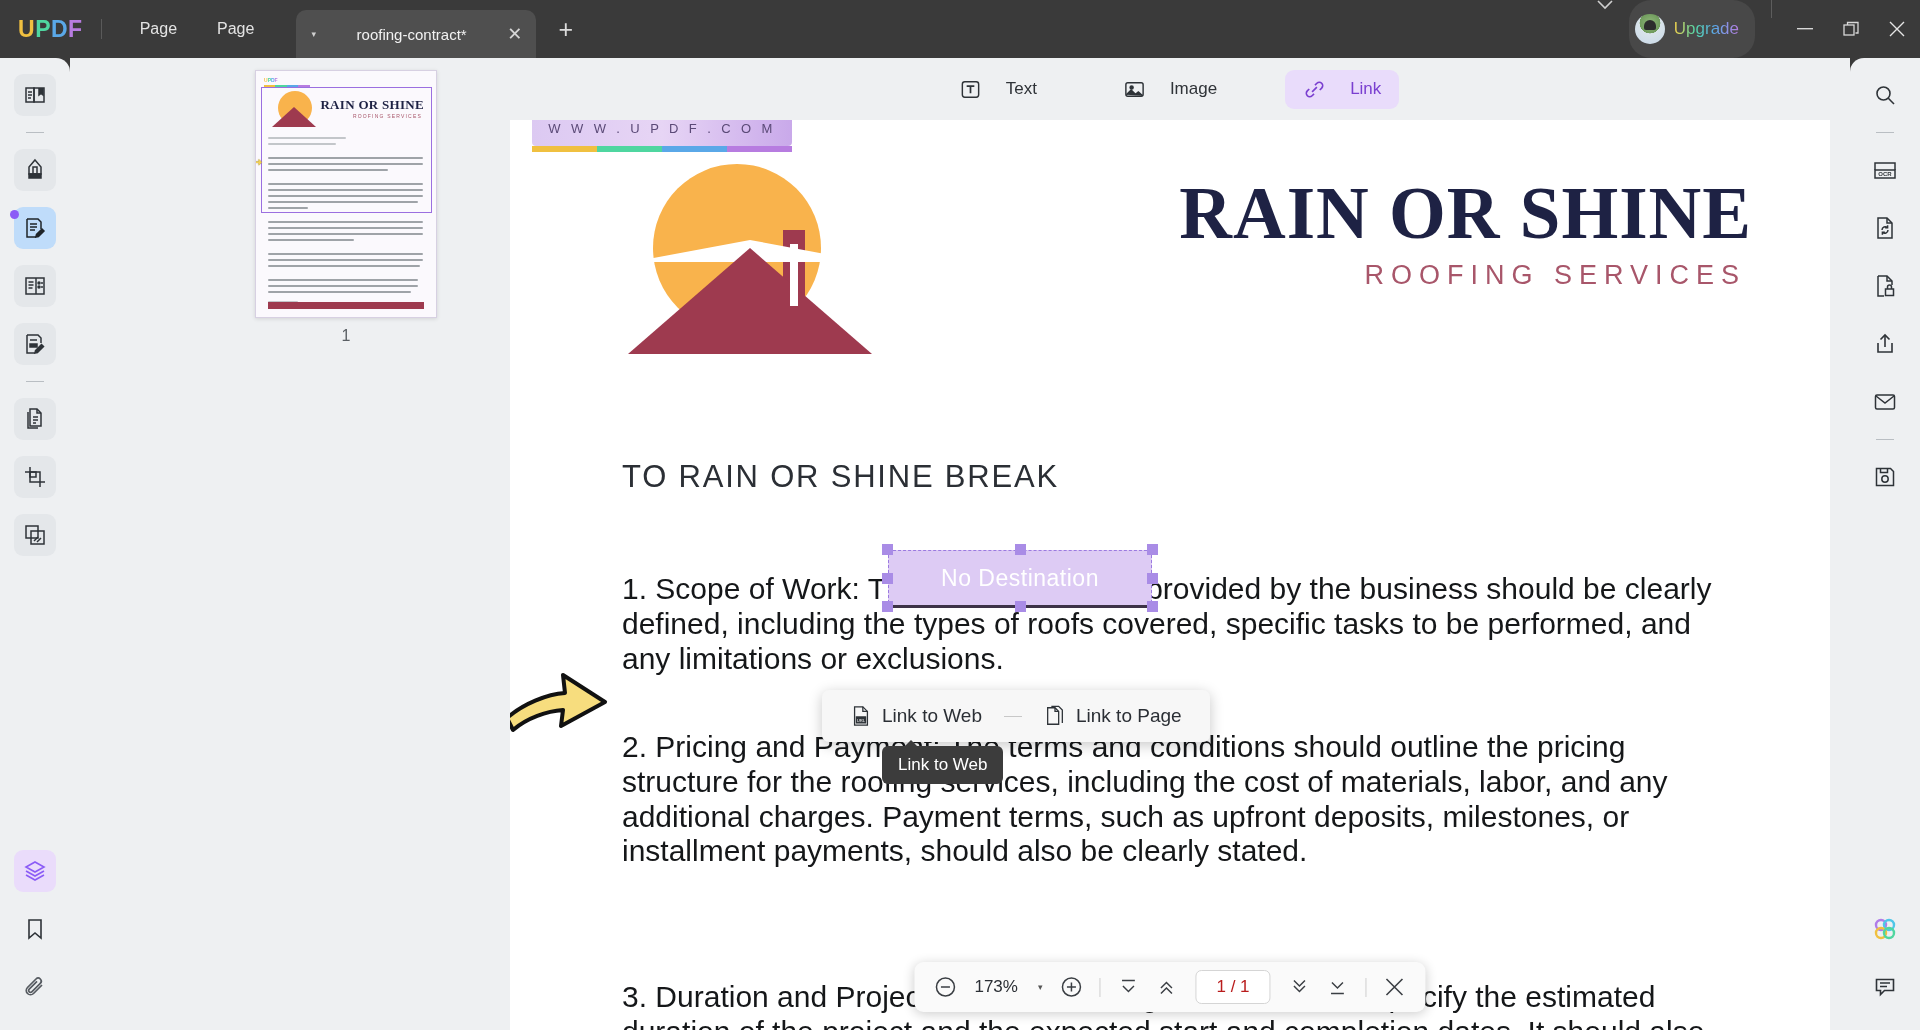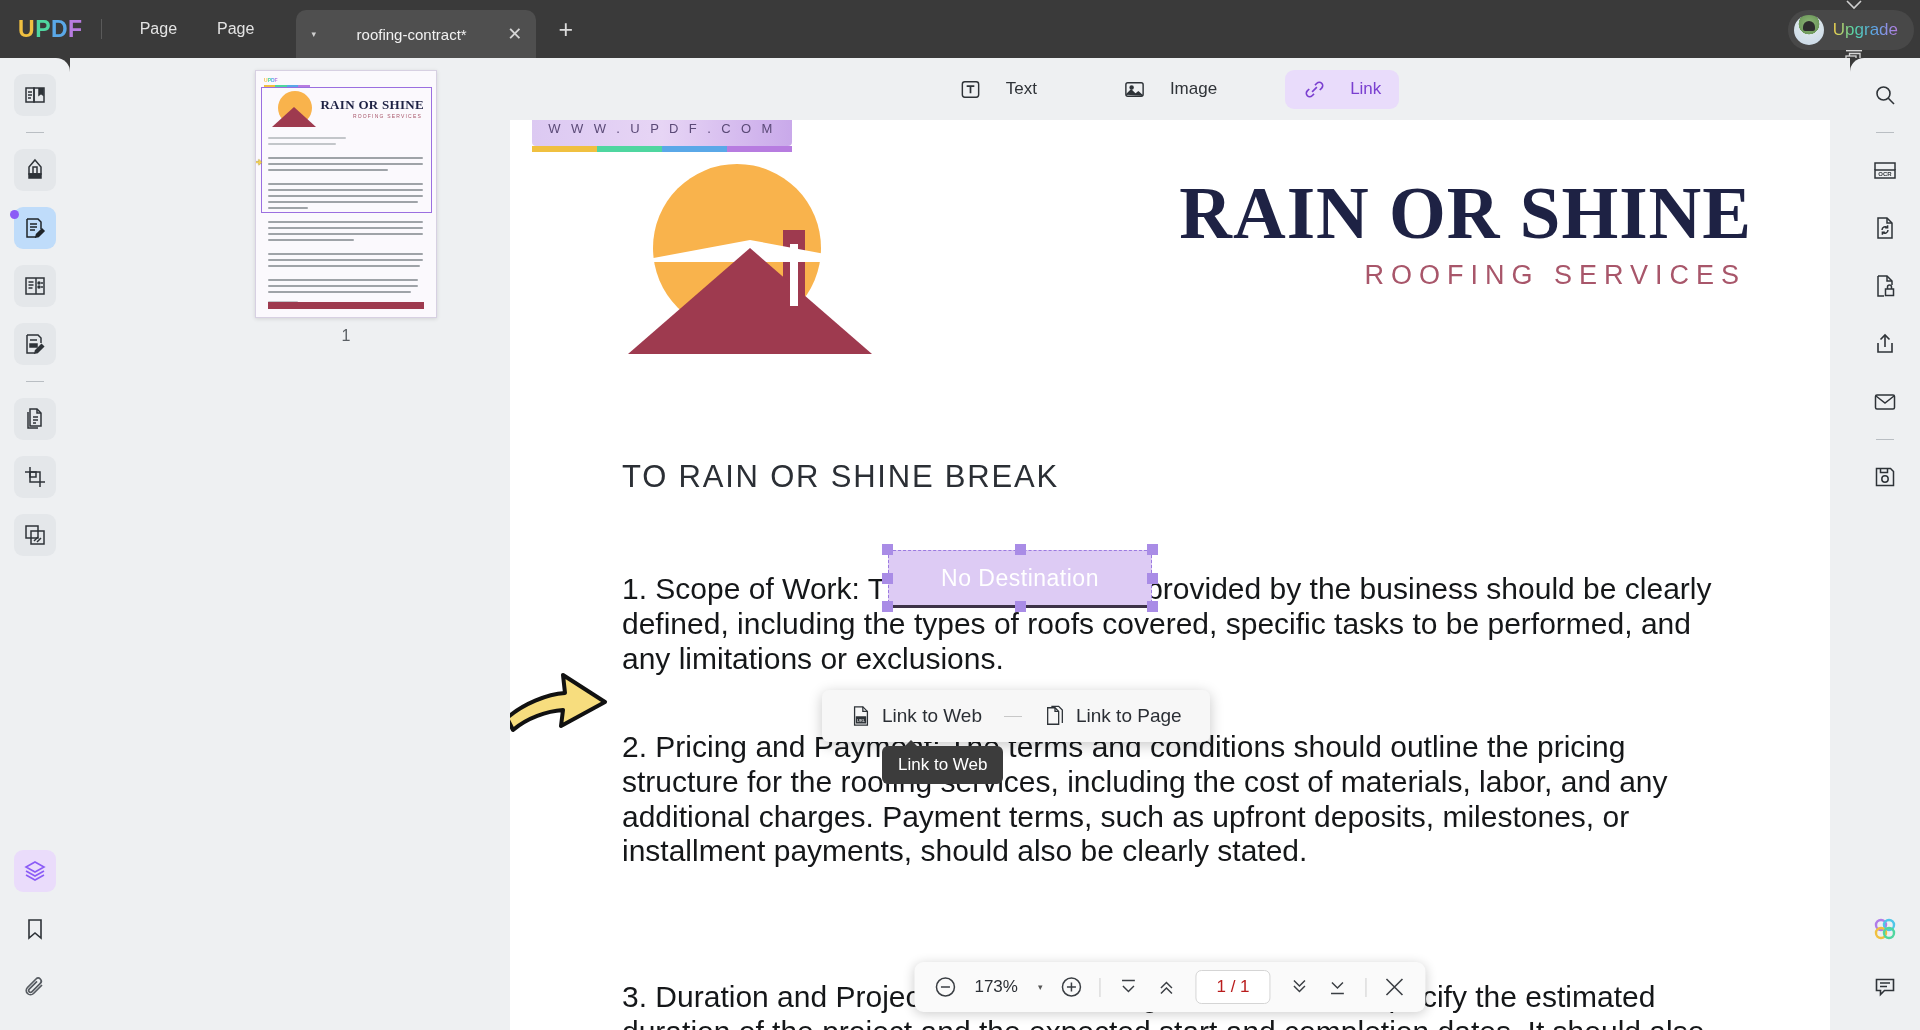--- a/index.html
+++ b/index.html
@@ -40,21 +40,21 @@
     position:relative;
   }
   .tab-caret { color:#d0d0d0; font-size:9px; margin-left:15px; }
   .tab-title {
     flex:1; text-align:center; color:#f2f2f2; font-size:15px;
     white-space:nowrap; overflow:hidden;
   }
   .tab-close { color:#d5d5d5; font-size:18px; margin-right:14px; cursor:pointer; }
   .tab-add { color:#dcdcdc; font-size:25px; margin-left:22px; cursor:pointer; font-weight:300;}
 
-  .tb-right { margin-left:auto; display:flex; align-items:center; height:100%;flex-direction:column; }
+  .tb-right { margin-left:auto; display:flex; height:100%; }
   .chev-down { color:#cfcfcf; font-size:15px; padding:0 16px; cursor:pointer; }
   .upgrade {
     display:flex; align-items:center; gap:9px;
     background:#484848; border-radius:22px; padding:5px 16px 5px 6px;
     cursor:pointer; margin-right:6px;
   }
   .avatar {
     width:30px; height:30px; border-radius:50%;
     background: radial-gradient(circle at 50% 30%, #8fb87a 0%, #6f9a5c 40%, #d9e4ea 41%, #c8d8e8 100%);
     position:relative; overflow:hidden; flex:0 0 auto;

